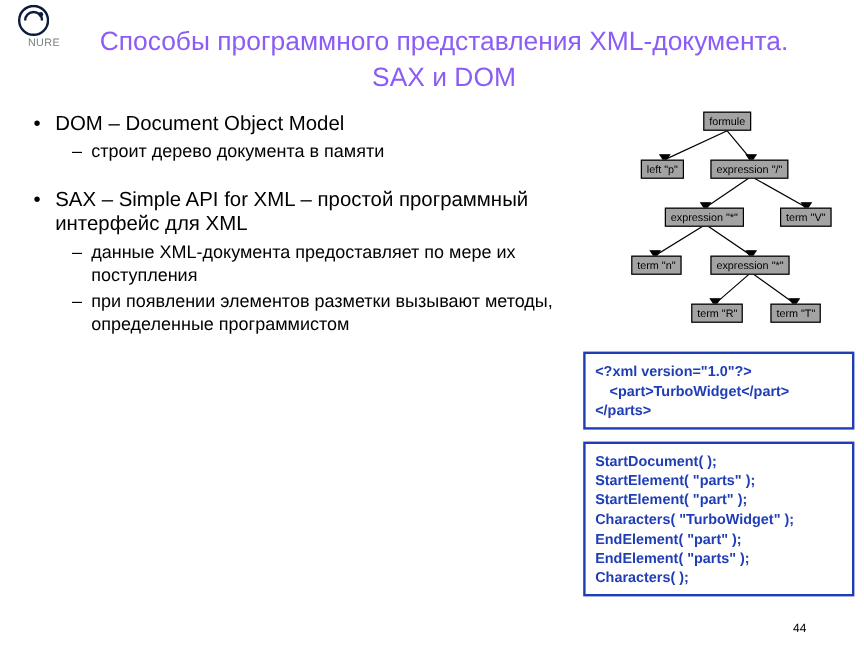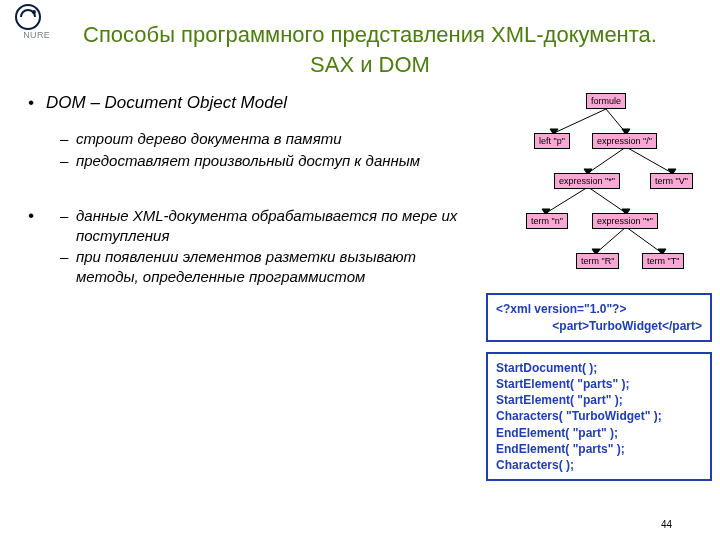--- a/index.html
+++ b/index.html
@@ -12,59 +12,59 @@
   }
   .logo {
     position: absolute; left: 6px; top: 4px;
     width: 44px; text-align: center;
   }
   .logo svg { display: block; margin: 0 auto; }
   .logo-text { font-size: 9px; color: #7a8184; letter-spacing: 0.3px; text-align: right; }
   .title {
     text-align: center;
     font-size: 22px;
-    color: #4d7c0f;
+    color: #8b5cf6;
     font-weight: 400;
     padding: 20px 40px 8px 60px;
     line-height: 1.35;
   }
   .main {
     display: flex;
     padding: 6px 8px 0 28px;
   }
   .col-left { flex: 1 1 auto; padding-right: 6px; }
   .col-right { flex: 0 0 226px; }
-  ul.bul { list-style: none; font-style: italic; }
+  ul.bul { list-style: none; }
   ul.bul > li { position: relative; padding-left: 18px; font-size: 17px; margin-bottom: 2px; }
   ul.bul > li::before { content: "•"; position: absolute; left: 0; top: 0; }
-  ul.sub { list-style: none; margin-top: 16px; }
+  ul.sub { list-style: none; margin-top: 4px; }
   ul.sub > li { position: relative; padding-left: 30px; font-size: 15px; line-height: 1.3; margin: 2px 0; }
   ul.sub > li::before { content: "–"; position: absolute; left: 14px; top: 0; }
   .gap { height: 18px; }
   .tree { position: relative; height: 190px; }
   .node {
     position: absolute;
     border: 1px solid #000;
-    background: #f9a8d4;
+    background: #a3a3a3;
     font-size: 9px;
     padding: 2px 4px;
     white-space: nowrap;
   }
   .tree svg { position: absolute; left: 0; top: 0; }
   .box {
     border: 2px solid #1f3db5;
     padding: 6px 8px;
     font-family: Arial, sans-serif;
     font-weight: bold;
     font-size: 12px;
     color: #1f3db5;
     margin-top: 10px;
     line-height: 1.35;
   }
-  .box .indent { padding-left: 12px; text-align: right; }
+  .box .indent { padding-left: 12px; }
   .page-num {
     position: absolute;
     right: 48px; bottom: 10px;
     font-size: 10px;
   }
 </style>
 </head>
 <body>
 
 <div class="logo">
@@ -78,29 +78,29 @@
 
 <h1 class="title">Способы программного представления XML-документа. SAX и DOM</h1>
 
 <div class="main">
   <div class="col-left">
     <ul class="bul">
       <li>
         <span>DOM – Document Object Model</span>
         <ul class="sub">
           <li>строит дерево документа в памяти</li>
-          <li>предоставляет произвольный доступ к данным</li>
         </ul>
       </li>
     </ul>
     <div class="gap"></div>
     <ul class="bul">
       <li>
+        <span>SAX – Simple API for XML – простой программный интерфейс для XML</span>
         <ul class="sub">
-          <li>данные XML-документа обрабатывается по мере их поступления</li>
+          <li>данные XML-документа предоставляет по мере их поступления</li>
           <li>при появлении элементов разметки вызывают методы, определенные программистом</li>
         </ul>
       </li>
     </ul>
   </div>
 
   <div class="col-right">
     <div class="tree">
       <svg width="226" height="190">
         <g stroke="#000" stroke-width="1">
@@ -129,20 +129,21 @@
       <div class="node" style="left:164px; top:80px;">term "V"</div>
       <div class="node" style="left:40px; top:120px;">term "n"</div>
       <div class="node" style="left:106px; top:120px;">expression "*"</div>
       <div class="node" style="left:90px; top:160px;">term "R"</div>
       <div class="node" style="left:156px; top:160px;">term "T"</div>
     </div>
 
     <div class="box">
       <div>&lt;?xml version="1.0"?&gt;</div>
       <div class="indent">&lt;part&gt;TurboWidget&lt;/part&gt;</div>
+      <div>&lt;/parts&gt;</div>
     </div>
 
     <div class="box">
       <div>StartDocument( );</div>
       <div>StartElement( "parts" );</div>
       <div>StartElement( "part" );</div>
       <div>Characters( "TurboWidget" );</div>
       <div>EndElement( "part" );</div>
       <div>EndElement( "parts" );</div>
       <div>Characters( );</div>

